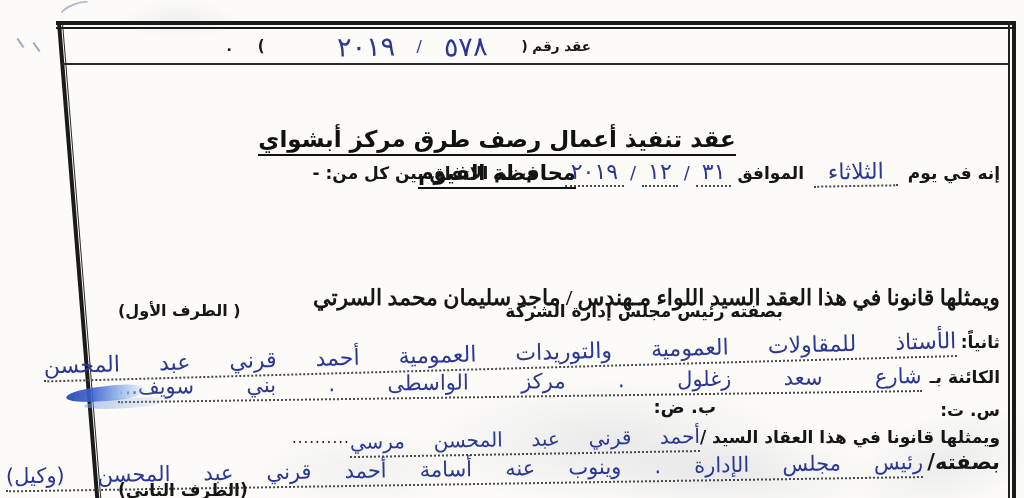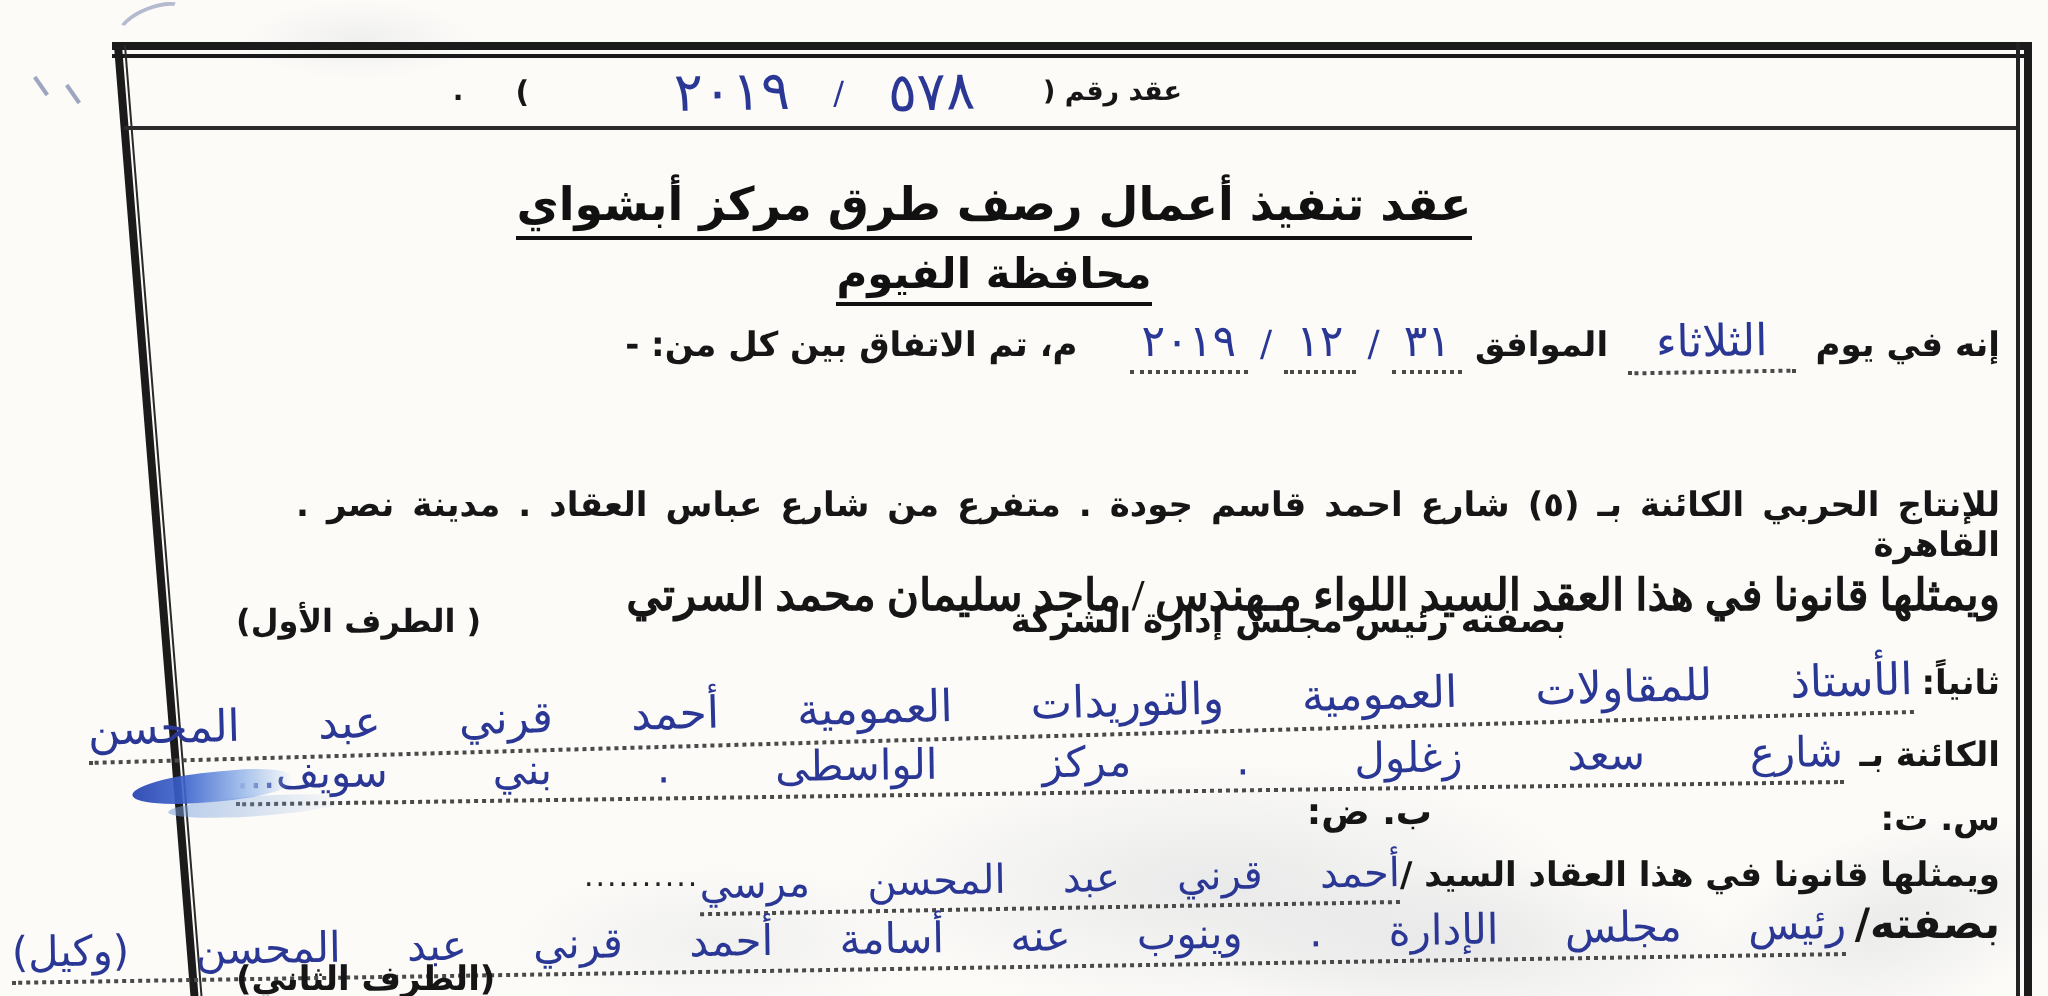--- a/index.html
+++ b/index.html
@@ -47,21 +47,21 @@
   .contract-row .lbl { font-size:13.5px; margin-left:34px; }
   .contract-row .num { font-size:27px; letter-spacing:3px; margin-left:22px; transform:rotate(-2deg); }
   .contract-row .sl  { font-size:16px; color:#2a3795; margin-left:22px; }
   .contract-row .yr  { font-size:27px; letter-spacing:3px; margin-left:72px; transform:rotate(-1deg); }
   .contract-row .cp  { font-size:15px; margin-left:26px; }
   .contract-row .dt  { font-size:14px; }
 
   
   .title-block { position:absolute; top:90px; left:40px; right:70px; text-align:center; }
   .title-line1 { display:inline-block; font-size:23px; font-weight:bold; color:#111;
-                 padding-bottom:2px; border-bottom:2.5px solid #111; }
+                 padding-bottom:2px; border-bottom:2.5px solid #111;margin-top:36px; }
   .title-line2 { display:inline-block; font-size:21px; font-weight:bold; color:#111;
                  padding-bottom:2px; border-bottom:2.5px solid #111; margin-top:5px; }
 
   
   .date-row { position:absolute; top:159px; right:24px; left:280px;
               display:flex; align-items:baseline; font-size:17px; }
   .date-row .p   { white-space:nowrap; }
   .date-row .day { font-size:22px; margin:0 10px; padding:0 14px 1px 14px; transform:rotate(-1deg); }
   .date-row .dnum { font-size:22px; margin:0 6px; padding:0 6px 1px 6px; }
   .date-row .dsl  { color:#2a3795; font-size:18px; }
@@ -184,21 +184,20 @@
     <span class="hw day dotted">الثلاثاء</span>
     <span class="print p">الموافق</span>
     <span class="hw dnum dotted">٣١</span>
     <span class="dsl">/</span>
     <span class="hw dnum dotted">١٢</span>
     <span class="dsl">/</span>
     <span class="hw dnum dotted">٢٠١٩</span>
     <span class="print sfx">م، تم الاتفاق بين كل من: -</span>
   </div>
 
-  <div class="print p1-l2">للإنتاج الحربي الكائنة بـ (٥) شارع احمد قاسم جودة . متفرع من شارع عباس العقاد . مدينة نصر . القاهرة</div>
   <div class="print p1-l3">ويمثلها قانونا في هذا العقد السيد اللواء مـهندس / ماجد سليمان محمد السرتي</div>
   <div class="print p1-l4">بصفته رئيس مجلس إدارة الشركة</div>
   <div class="print p1-role">( الطرف الأول)</div>
 
   <div class="p2-name-row">
     <span class="print lbl">ثانياً:</span>
     <span class="hw hwv dotted">الأستاذ للمقاولات العمومية والتوريدات العمومية أحمد قرني عبد المحسن</span>
   </div>
 
   <div class="p2-addr-row">

